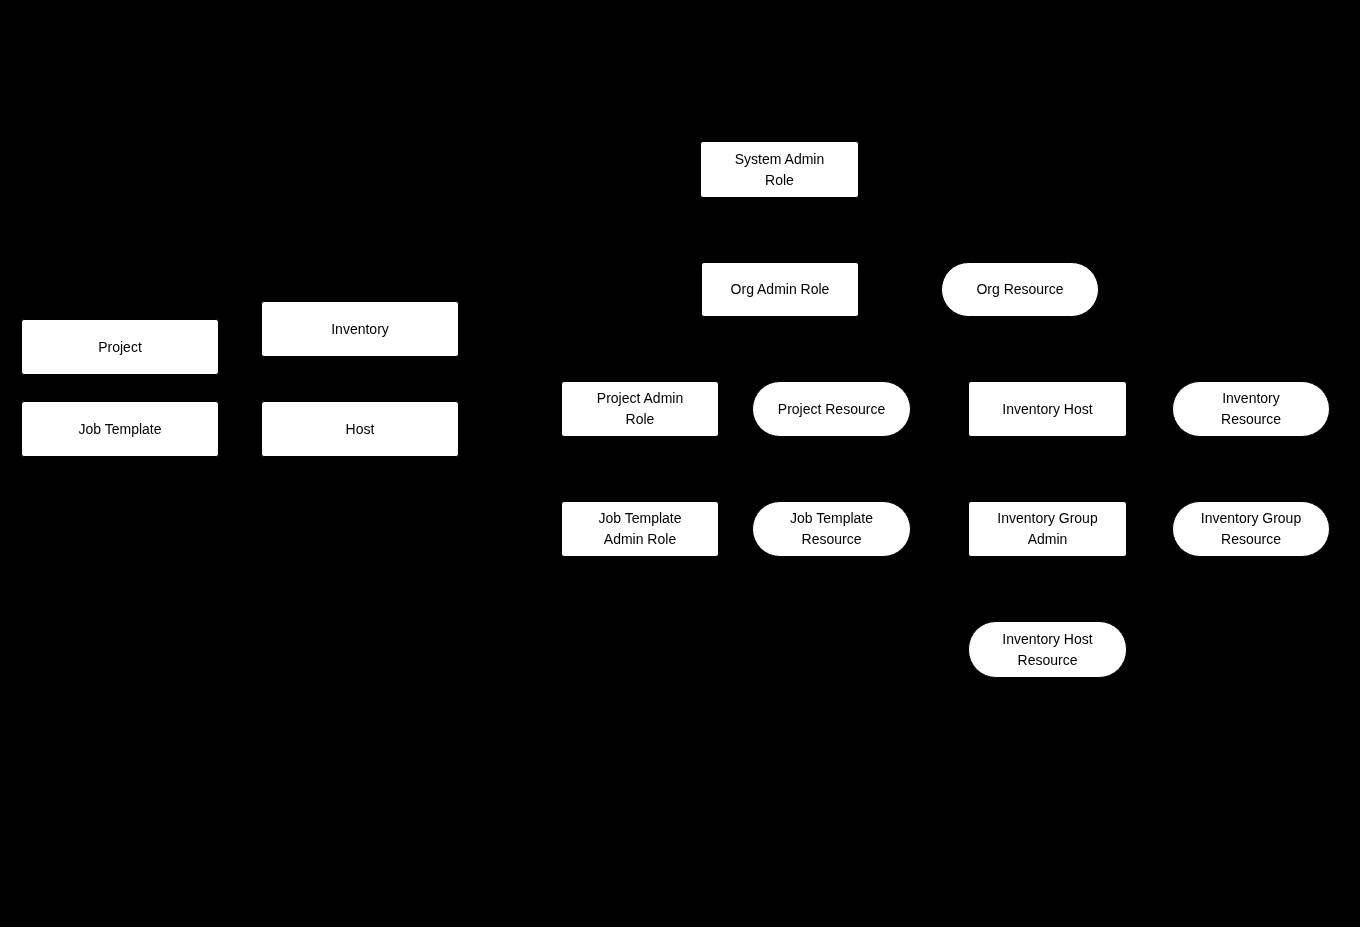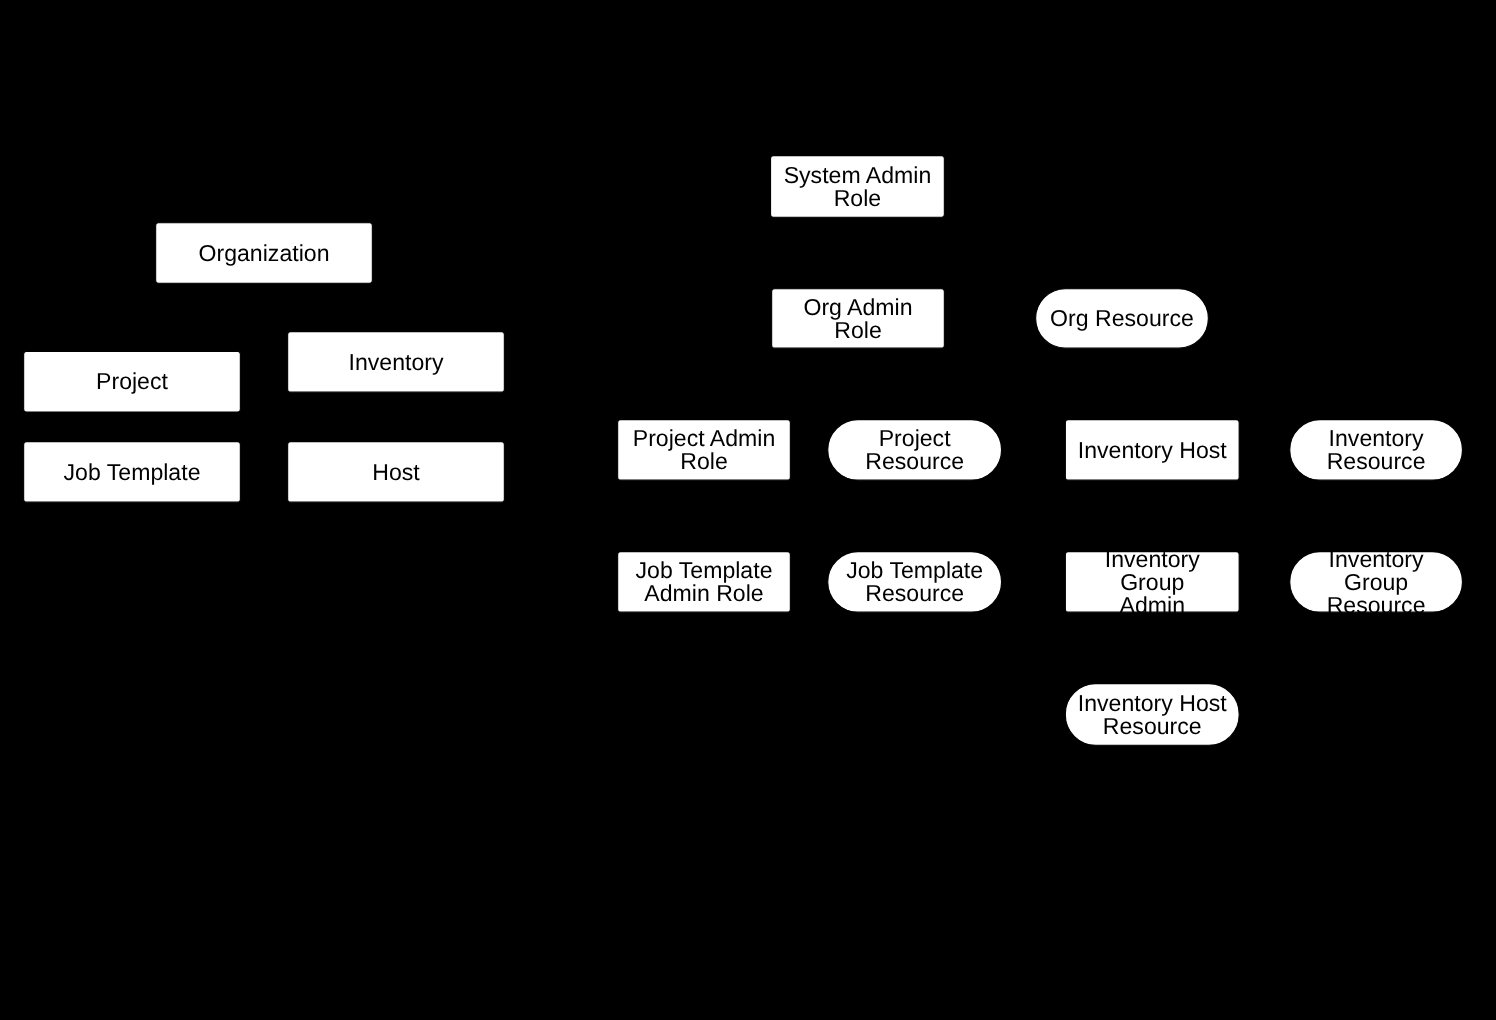--- a/index.html
+++ b/index.html
@@ -25,35 +25,32 @@
     box-sizing: border-box;
     border: 1px solid #000000;
   }
   .node.rect {
     border-radius: 3px;
   }
   .node.pill {
     border-radius: 28px;
   }
   .node .label {
-    font-size: 21px;
+    font-size: 14px;
     line-height: 21px;
     text-align: center;
     white-space: pre-line;
     padding: 0 6px;
   }
 </style>
 </head>
 <body>
 
 <div class="canvas">
 
-  <div class="node rect" style="left:141px; top:202px; width:198px; height:56px">
-    <span class="label">Organization</span>
-  </div>
 
   <div class="node rect" style="left:21px; top:319px; width:198px; height:56px">
     <span class="label">Project</span>
   </div>
 
   <div class="node rect" style="left:261px; top:301px; width:198px; height:56px">
     <span class="label">Inventory</span>
   </div>
 
   <div class="node rect" style="left:21px; top:401px; width:198px; height:56px">

